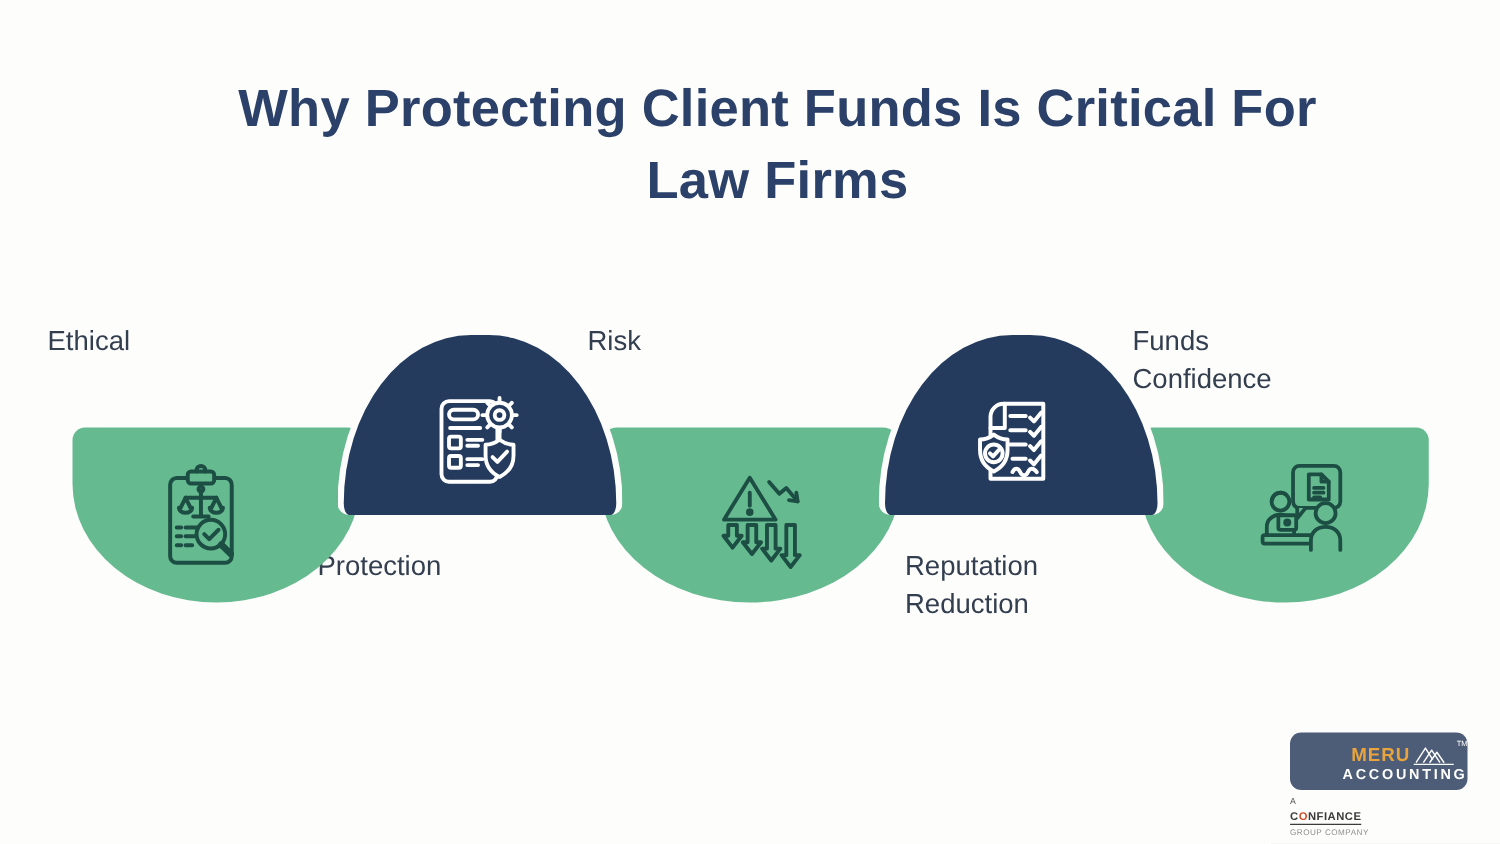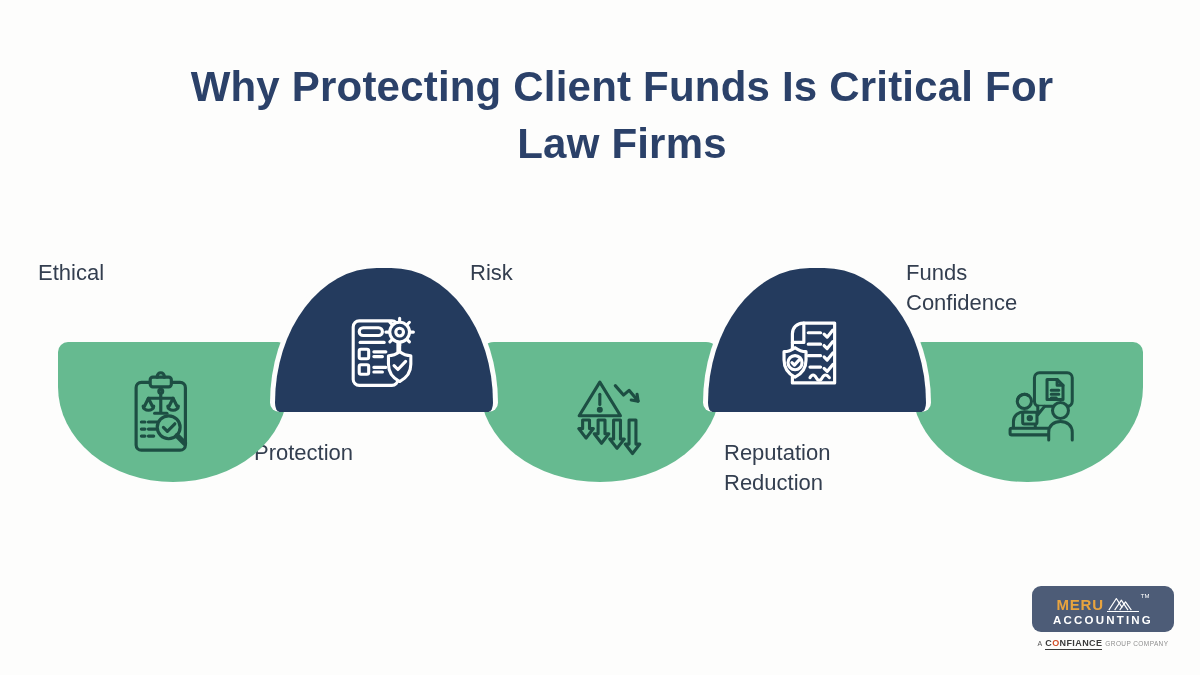--- a/index.html
+++ b/index.html
@@ -48,34 +48,34 @@
   .icon{position:absolute;z-index:3;}
   .i1{left:115px;top:371px;}
   .i2{left:336px;top:308px;}
   .i3{left:568px;top:371px;}
   .i4{left:766px;top:309px;}
   .i5{left:1000px;top:366px;}
   
   .logo{
     position:absolute;left:1032px;top:586px;width:142px;height:46px;
     background:#4d5c77;border-radius:9px;z-index:4;
-    display:flex;flex-direction:column;align-items:center;justify-content:center;
+    display:flex;flex-direction:column;align-items:flex-end;justify-content:center;
   }
   .logo-row1{display:flex;align-items:flex-end;gap:2px;height:19px;}
   .logo-meru{
     font-size:15px;font-weight:800;color:#e9a43e;letter-spacing:.8px;line-height:15px;
   }
   .logo-mountains{display:inline-block;border-bottom:1.6px solid #ffffff;height:15px;margin-left:1px;}
   .logo-tm{font-size:6px;color:#ffffff;align-self:flex-start;line-height:6px;}
   .logo-row2{
     font-size:11.5px;font-weight:600;color:#ffffff;letter-spacing:2.2px;margin-top:2px;
   }
   .tagline{
     position:absolute;left:1032px;top:638px;width:142px;z-index:4;
-    display:flex;align-items:baseline;justify-content:center;gap:3px;white-space:nowrap;
+    display:flex;align-items:baseline;justify-content:center;gap:3px;white-space:nowrap;flex-direction:column;
   }
   .tg-a{font-size:7px;color:#555;}
   .tg-brand{font-size:9px;font-weight:700;color:#3b3b3b;letter-spacing:.4px;
     border-bottom:1px solid #3b3b3b;padding-bottom:.5px;}
   .tg-o{color:#d14f2a;}
   .tg-rest{font-size:6.5px;color:#8f8f8f;letter-spacing:.4px;}
 </style>
 </head>
 <body>
 

